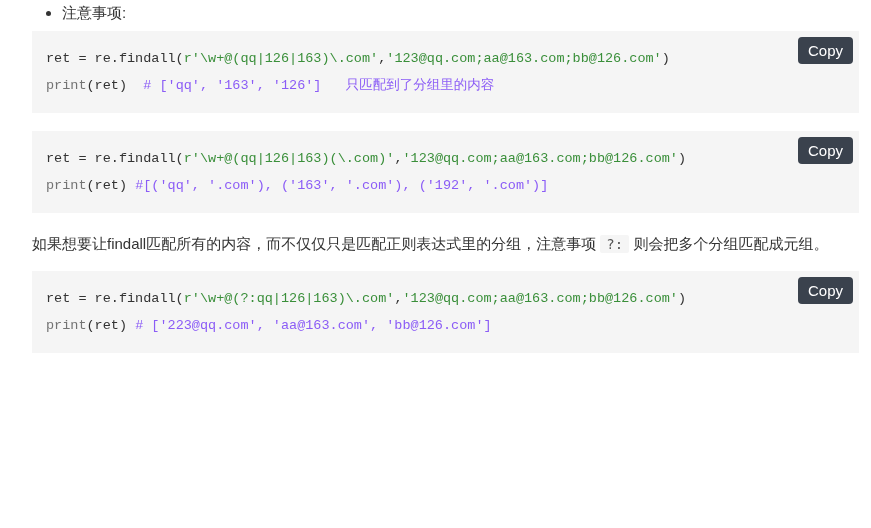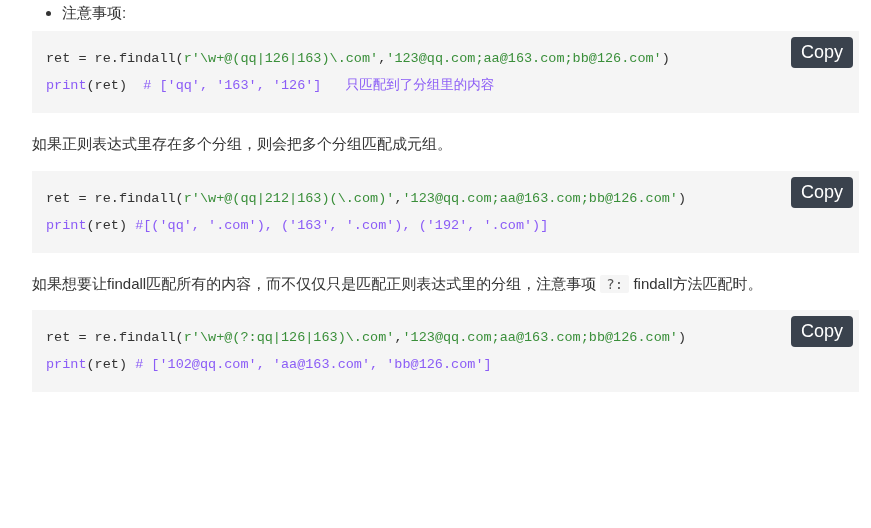--- a/index.html
+++ b/index.html
@@ -42,27 +42,27 @@
     color: #333;
   }
   .copy-btn {
     position: absolute;
     top: 6px;
     right: 6px;
     background: #3a424d;
     color: #fff;
     border: none;
     padding: 5px 10px;
-    font-size: 18px;
+    font-size: 15px;
     border-radius: 4px;
     cursor: pointer;
     font-family: -apple-system, sans-serif;
   }
   .tok-str { color: #3a8f3a; font-family: Liberation Mono, monospace; }       
-  .tok-fn  { color: #8b5cf6; }       
+  .tok-fn  { color: #737373; }       
   .tok-com { color: #8b5cf6; }          
   .tok-inline {
     background: #f5f5f5;
     color: #555;
     padding: 1px 6px;
     font-family: Consolas, monospace;
     font-size: 14px;
     border-radius: 2px;
   }
 </style>
@@ -74,23 +74,22 @@
   <ul style="margin:0 0 4px 0; padding-left:18px;">
     <li class="list-item">
       <span>注意事项:</span>
     </li>
   </ul>
 
 
   <div class="code-block"><button class="copy-btn">Copy</button><span>ret = re.findall(</span><span class="tok-str">r'\w+@(qq|126|163)\.com'</span><span>,</span><span class="tok-str">'123@qq.com;aa@163.com;bb@126.com'</span><span>)</span>
 <span class="tok-fn">print</span><span>(ret)  </span><span class="tok-com"># ['qq', '163', '126']   只匹配到了分组里的内容</span></div>
 
-  <p class="para">如果正则表达式里存在多个分组，则会把多个分组匹配成元组。</p>
 
-  <div class="code-block"><button class="copy-btn">Copy</button><span>ret = re.findall(</span><span class="tok-str">r'\w+@(qq|212|163)(\.com)'</span><span>,</span><span class="tok-str">'123@qq.com;aa@163.com;bb@126.com'</span><span>)</span>
+  <div class="code-block"><button class="copy-btn">Copy</button><span>ret = re.findall(</span><span class="tok-str">r'\w+@(qq|126|163)(\.com)'</span><span>,</span><span class="tok-str">'123@qq.com;aa@163.com;bb@126.com'</span><span>)</span>
 <span class="tok-fn">print</span><span>(ret) </span><span class="tok-com">#[('qq', '.com'), ('163', '.com'), ('192', '.com')]</span></div>
 
-  <p class="para"><span>如果想要让findall匹配所有的内容，而不仅仅只是匹配正则表达式里的分组，注意事项 </span><span class="tok-inline">?:</span><span> findall方法匹配时。</span></p>
+  <p class="para"><span>如果想要让findall匹配所有的内容，而不仅仅只是匹配正则表达式里的分组，注意事项 </span><span class="tok-inline">?:</span><span> 则会把多个分组匹配成元组。</span></p>
 
   <div class="code-block"><button class="copy-btn">Copy</button><span>ret = re.findall(</span><span class="tok-str">r'\w+@(?:qq|126|163)\.com'</span><span>,</span><span class="tok-str">'123@qq.com;aa@163.com;bb@126.com'</span><span>)</span>
-<span class="tok-fn">print</span><span>(ret) </span><span class="tok-com"># ['102@qq.com', 'aa@163.com', 'bb@126.com']</span></div>
+<span class="tok-fn">print</span><span>(ret) </span><span class="tok-com"># ['223@qq.com', 'aa@163.com', 'bb@126.com']</span></div>
 
 </div>
 
 </body></html>

